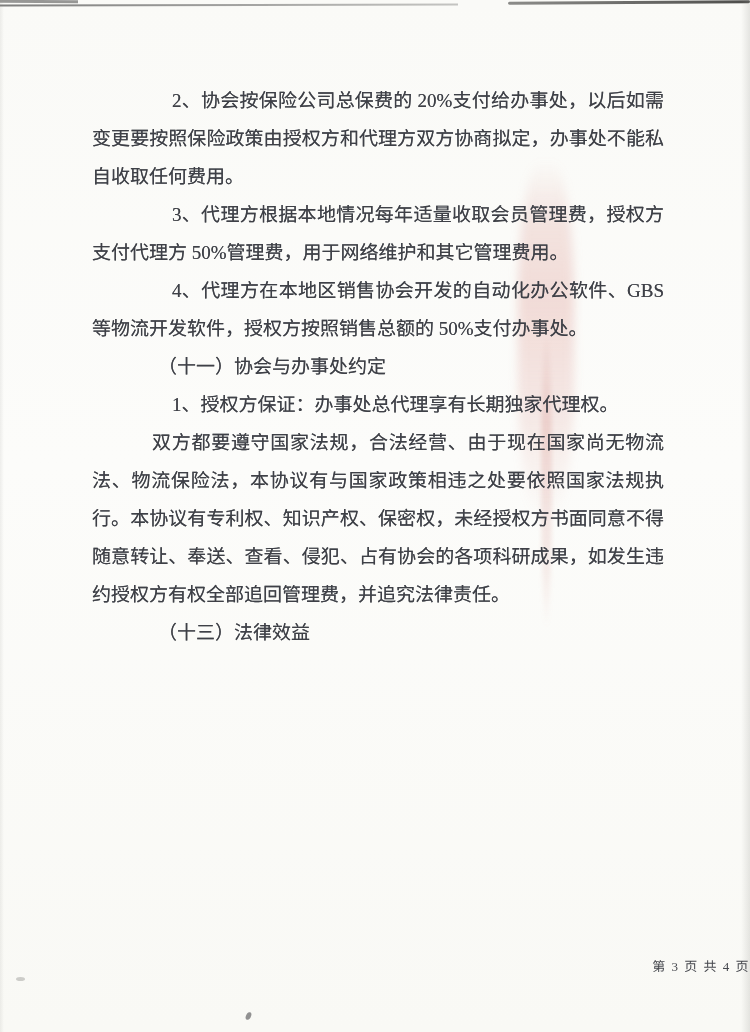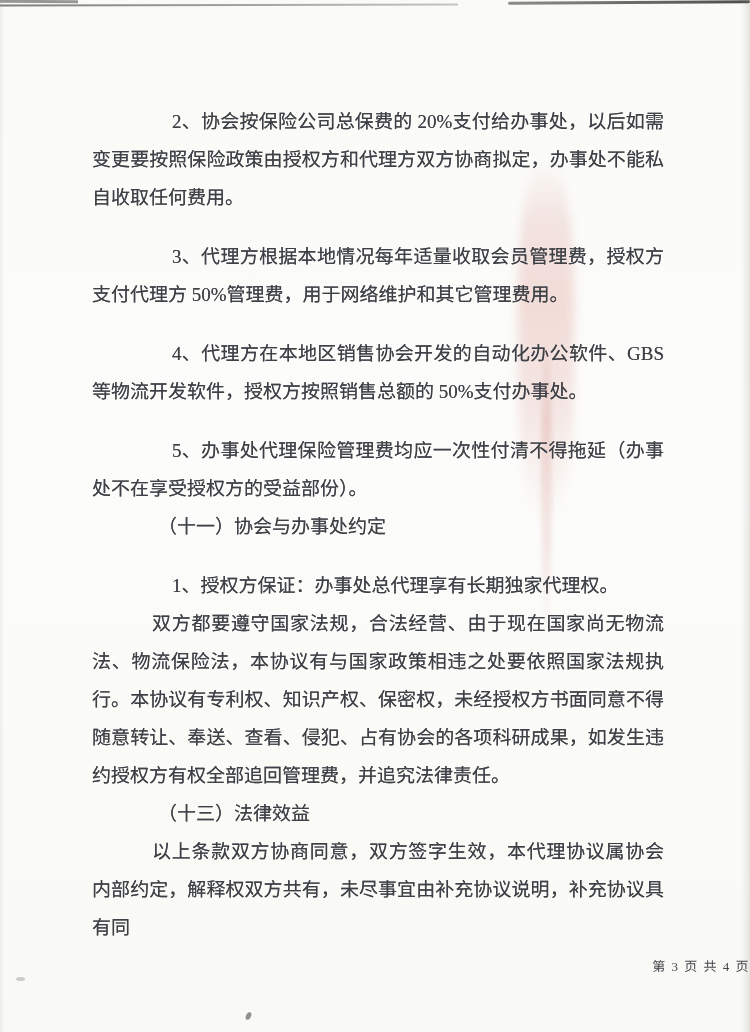--- a/index.html
+++ b/index.html
@@ -96,21 +96,21 @@
     position: absolute;
     left: 92px; top: 82px;
     width: 572px;
     color: #3e4047;
     font-size: 19px;
     line-height: 38px;
     text-align: justify;
     text-shadow: 0 0 0.5px rgba(62,64,71,.75);
   }
   .doc-body p { margin: 0; padding: 0; }
-  p.numbered { text-indent: 80px; margin-top: 21px; }
+  p.numbered { text-indent: 80px; }
   p.heading  { text-indent: 66px; }
   p.body     { text-indent: 60px; }
   .page-footer {
     position: absolute;
     left: 0; top: 956px;
     width: 100%;
     text-align: right;
     font-size: 13px;
     letter-spacing: 1.5px;
     color: #46484e;
@@ -128,23 +128,21 @@
   <div class="stain-pink-thin"></div>
   <div class="right-edge-shadow"></div>
   <div class="left-edge-shadow"></div>
   <div class="speck-a"></div>
   <div class="speck-b"></div>
 
   <div class="doc-body">
     <p class="numbered">2、协会按保险公司总保费的 20%支付给办事处，以后如需变更要按照保险政策由授权方和代理方双方协商拟定，办事处不能私自收取任何费用。</p>
     <p class="numbered">3、代理方根据本地情况每年适量收取会员管理费，授权方支付代理方 50%管理费，用于网络维护和其它管理费用。</p>
     <p class="numbered">4、代理方在本地区销售协会开发的自动化办公软件、GBS 等物流开发软件，授权方按照销售总额的 50%支付办事处。</p>
-    <p class="numbered">5、办事处代理保险管理费均应一次性付清不得拖延（办事处不在享受授权方的受益部份）。</p>
     <p class="heading">（十一）协会与办事处约定</p>
     <p class="numbered">1、授权方保证：办事处总代理享有长期独家代理权。</p>
     <p class="body">双方都要遵守国家法规，合法经营、由于现在国家尚无物流法、物流保险法，本协议有与国家政策相违之处要依照国家法规执行。本协议有专利权、知识产权、保密权，未经授权方书面同意不得随意转让、奉送、查看、侵犯、占有协会的各项科研成果，如发生违约授权方有权全部追回管理费，并追究法律责任。</p>
     <p class="heading">（十三）法律效益</p>
-    <p class="body">以上条款双方协商同意，双方签字生效，本代理协议属协会内部约定，解释权双方共有，未尽事宜由补充协议说明，补充协议具有同</p>
   </div>
 
   <div class="page-footer">第 3 页 共 4 页</div>
 
 </div>
 
 </body></html>

